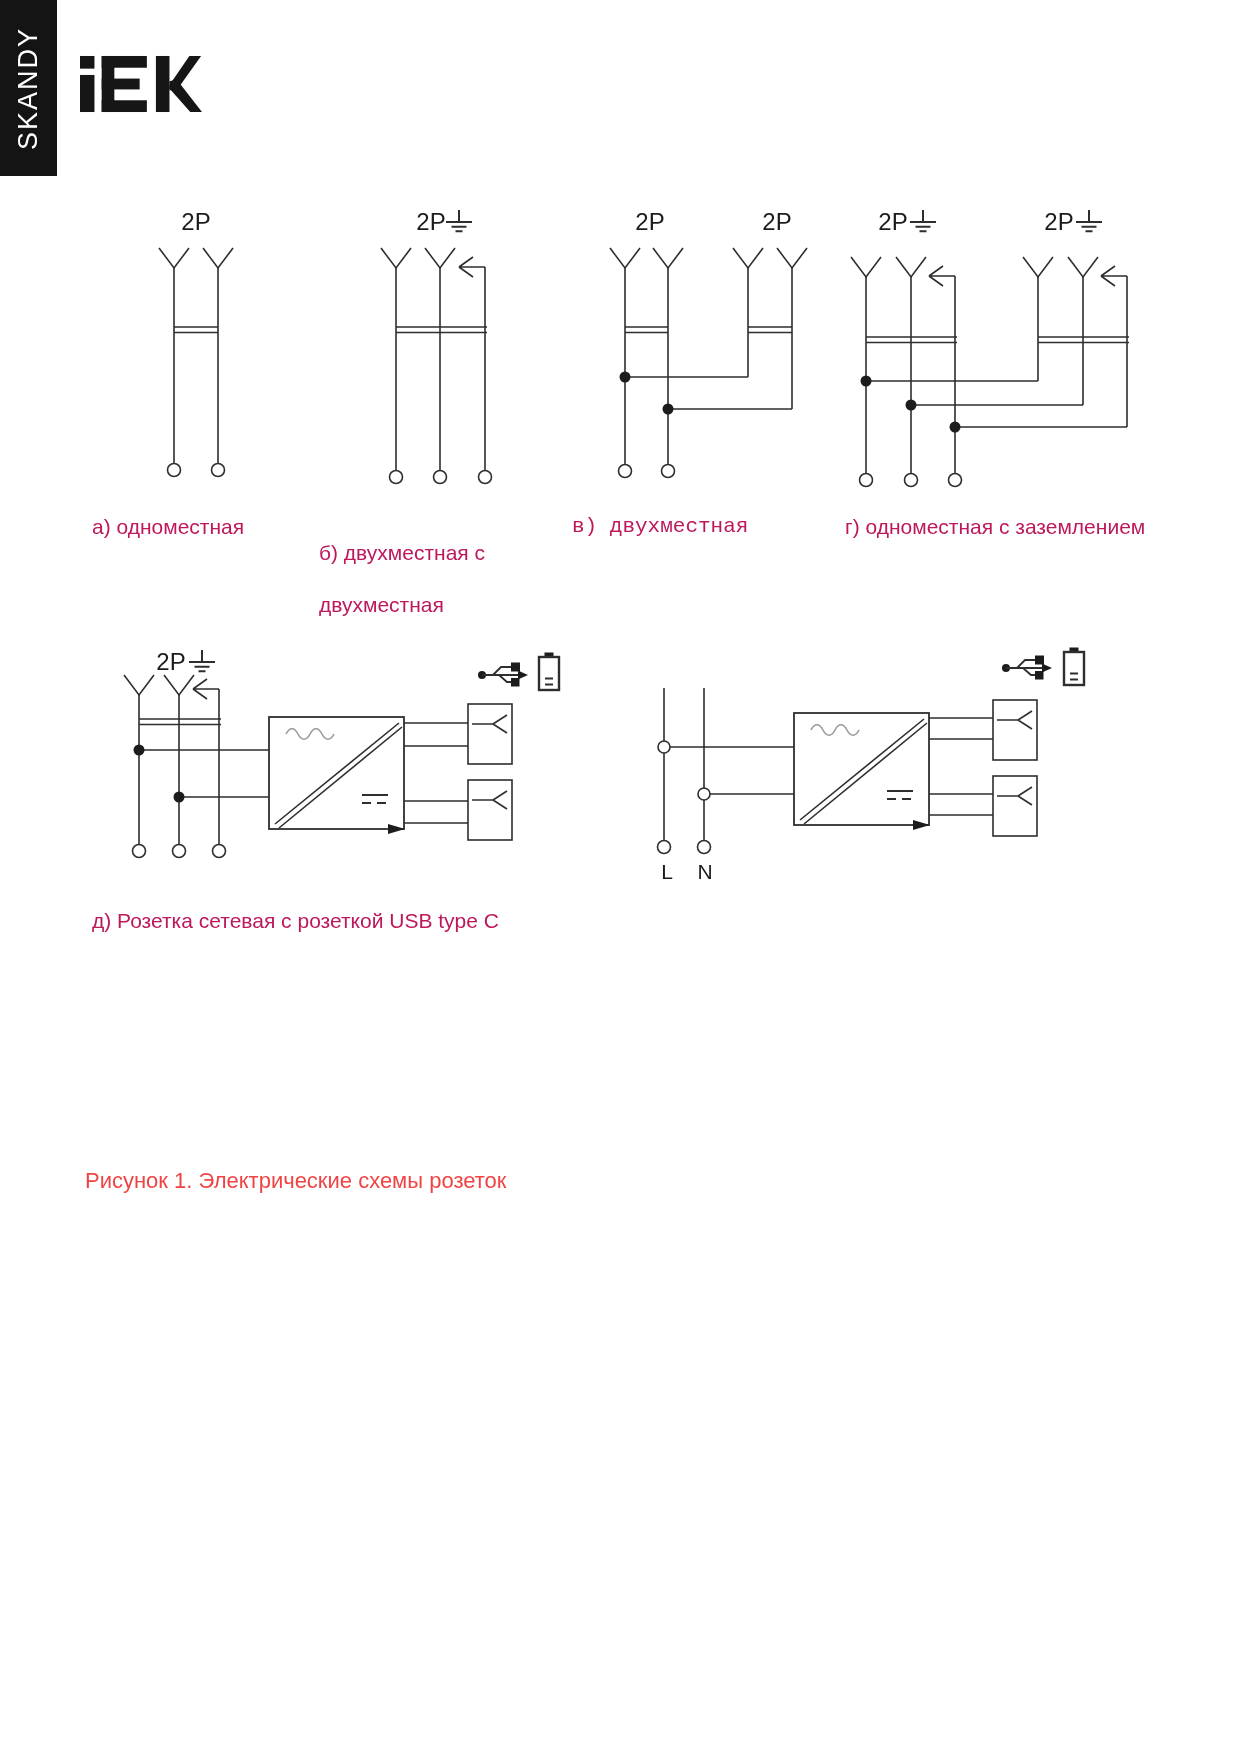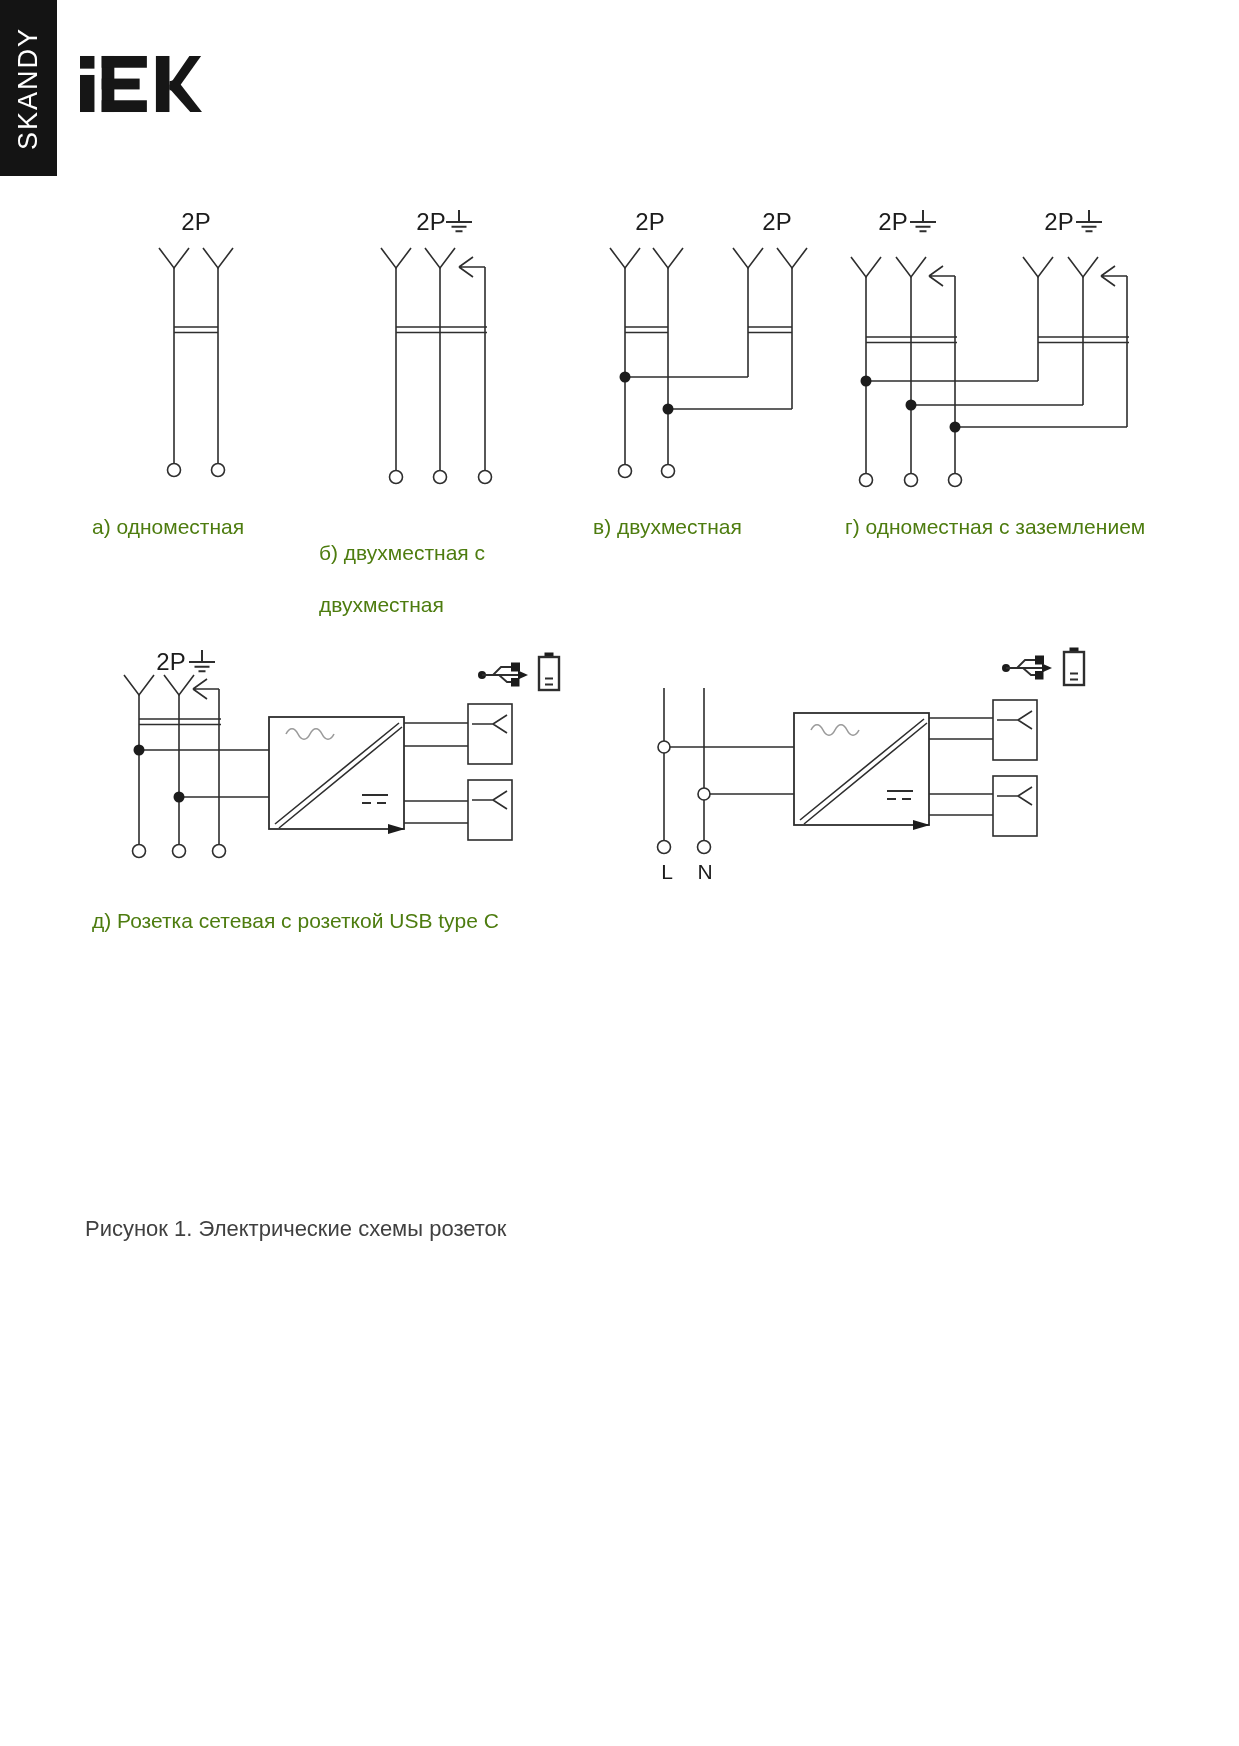--- a/index.html
+++ b/index.html
@@ -11,24 +11,24 @@
     position:absolute;left:0;top:0;width:57px;height:176px;background:#141414;
     display:flex;align-items:center;justify-content:center;
   }
   .series-banner span{
     transform:rotate(-90deg);white-space:nowrap;color:#ffffff;
     font-size:27px;letter-spacing:2px;font-weight:400;
   }
   .logo{position:absolute;left:80px;top:54px;width:122px;height:60px;}
   .schematic{position:absolute;left:0;top:0;}
   .caption{
-    position:absolute;font-size:21px;line-height:26px;color:#4d7c0f;white-space:pre-line;
+    position:absolute;font-size:21px;line-height:26px;color:#be185d;white-space:pre-line;
   }
   .figure-caption{
-    position:absolute;left:85px;top:1168px;font-size:22px;color:#404040;margin-top:48px;
+    position:absolute;left:85px;top:1168px;font-size:22px;color:#ef4444;
   }
   svg text{font-family:"Liberation Sans", sans-serif;fill:#1c1c1c;}
 </style>
 </head>
 <body>
 
 <div class="page">
 
   <div class="series-banner">
     <span>SKANDY</span>
@@ -192,19 +192,19 @@
       <use href="#usb" x="1006" y="668"></use>
       <use href="#batt" x="1064" y="652"></use>
     </g>
   </svg>
 
   <div class="caption" style="left:92px;top:514px;">а) одноместная</div>
   <div class="caption" style="left:319px;top:514px;">
     <div>б) двухместная с</div>
     <div>двухместная</div>
   </div>
-  <div class="caption" style="left:593px;top:514px;">в) двухместная</div>
+  <div class="caption" style="left:572px;top:514px;font-family:Liberation Mono, monospace;">в) двухместная</div>
   <div class="caption" style="left:845px;top:514px;">г) одноместная с заземлением</div>
   <div class="caption" style="left:92px;top:908px;">д) Розетка сетевая с розеткой USB type C</div>
 
   <div class="figure-caption">Рисунок 1. Электрические схемы розеток</div>
 
 </div>
 
 </body></html>

